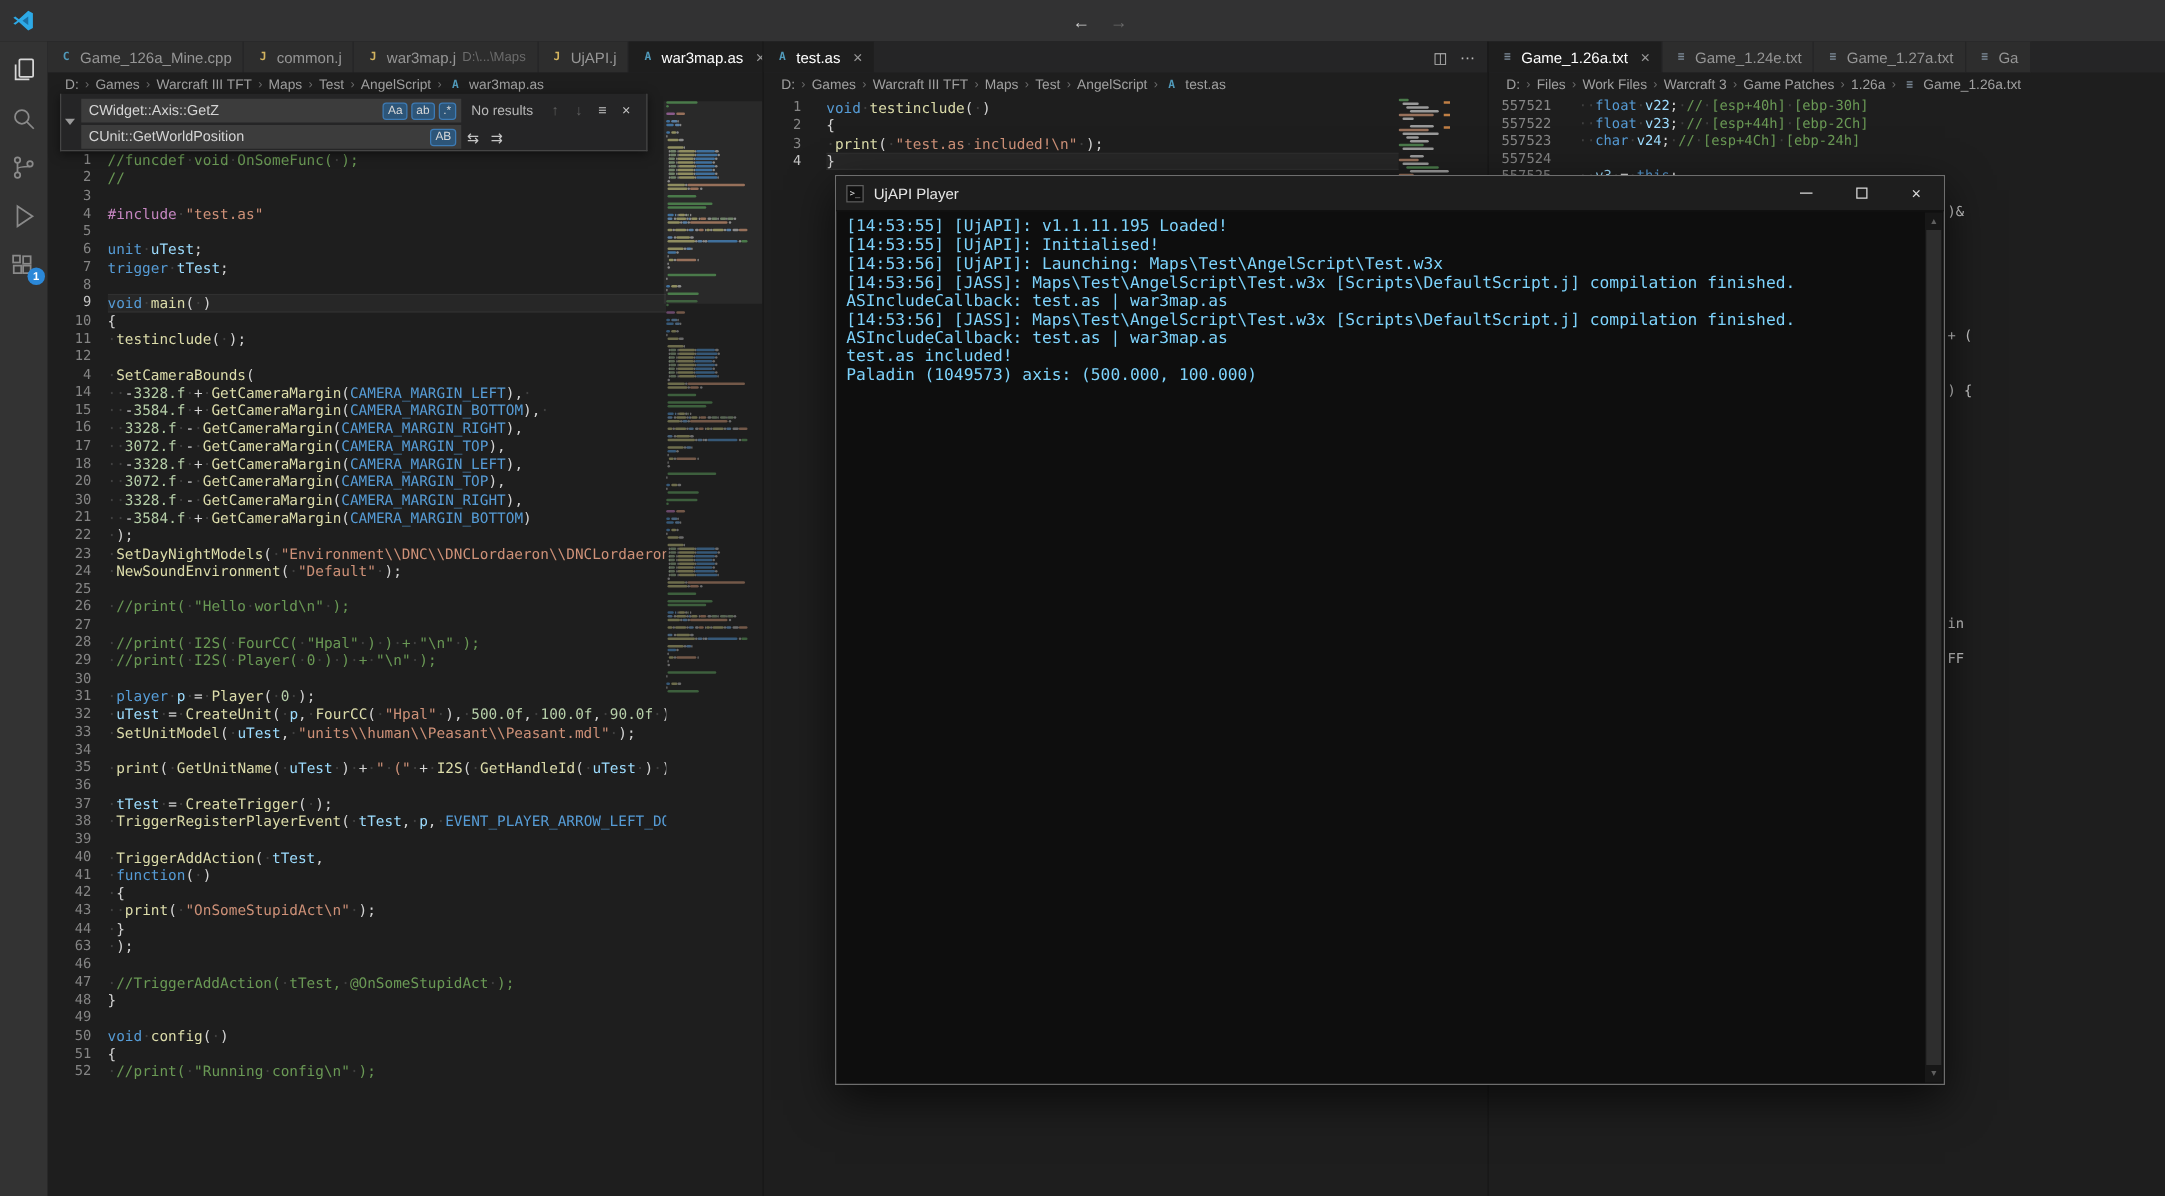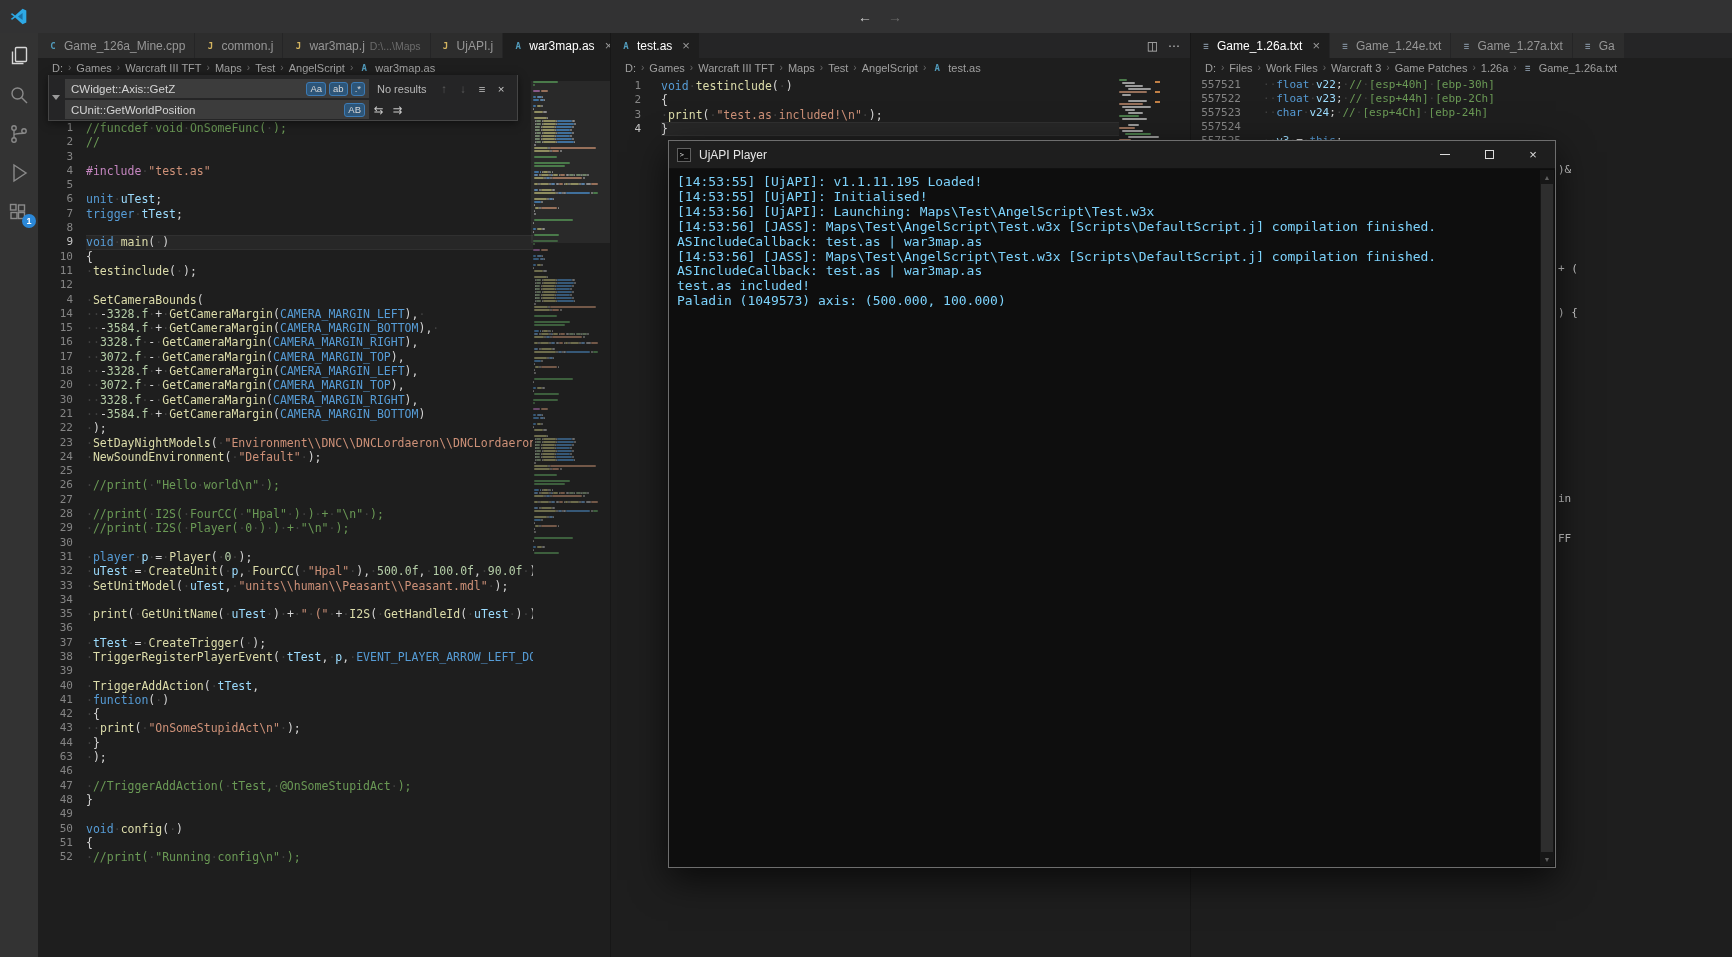--- a/index.html
+++ b/index.html
@@ -879,21 +879,21 @@
         </div>
       <div class="code" style="left:72px;top:1px;width:470px"><div class="cl"><span class="tk-kw"><span class="ws">·</span><span class="ws">·</span>float</span><span class="tk-v"><span class="ws">·</span>v22</span><span class="tk-p">;<span class="ws">·</span></span><span class="tk-cm">//<span class="ws">·</span>[esp+40h]<span class="ws">·</span>[ebp-30h]</span></div><div class="cl"><span class="tk-kw"><span class="ws">·</span><span class="ws">·</span>float</span><span class="tk-v"><span class="ws">·</span>v23</span><span class="tk-p">;<span class="ws">·</span></span><span class="tk-cm">//<span class="ws">·</span>[esp+44h]<span class="ws">·</span>[ebp-2Ch]</span></div><div class="cl"><span class="tk-kw"><span class="ws">·</span><span class="ws">·</span>char</span><span class="tk-v"><span class="ws">·</span>v24</span><span class="tk-p">;<span class="ws">·</span></span><span class="tk-cm">//<span class="ws">·</span>[esp+4Ch]<span class="ws">·</span>[ebp-24h]</span></div><div class="cl"></div><div class="cl"><span class="tk-v"><span class="ws">·</span><span class="ws">·</span>v3</span><span class="tk-p"><span class="ws">·</span>=<span class="ws">·</span></span><span class="tk-kw">this</span><span class="tk-p">;</span></div></div>
     </div>
   </section>
 
   <div id="fragments">
       <span class="frag" style="top: 163px;">)&amp;</span>
       <span class="frag" style="top: 262px;">+ (</span>
       <span class="frag" style="top: 306px;">) {</span>
       <span class="frag" style="top: 492px;">in</span>
-      <span class="frag" style="top: 532px;">FF</span>
+      <span class="frag" style="top: 520px;">FF</span>
     </div>
 
   <div id="console">
     <div id="con-title">
       <span id="con-icon">&gt;_</span>
       <span>UjAPI Player</span>
       <span id="con-controls">
         <span class="con-btn">
             <span class="cb-min"></span>
           </span>

